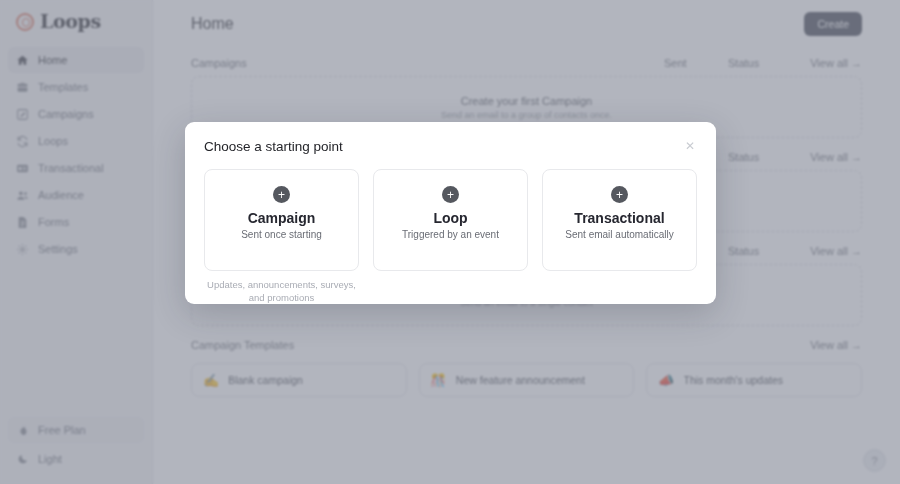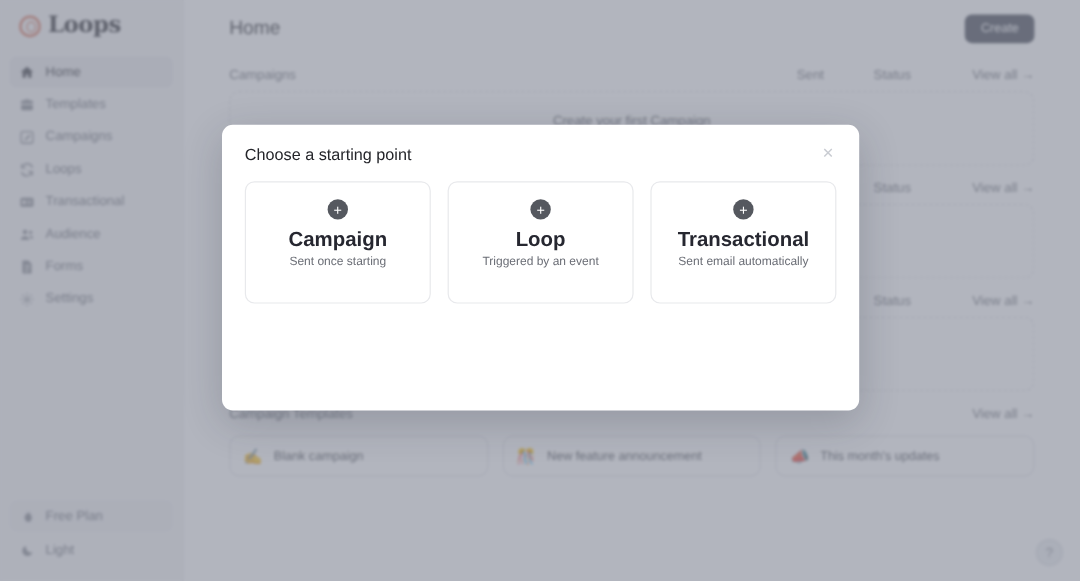--- a/index.html
+++ b/index.html
@@ -144,22 +144,22 @@
 
   
   .overlay {
     position: absolute; inset: 0;
     background: rgba(130,136,150,0.62);
     backdrop-filter: blur(1.2px);
     z-index: 10;
   }
   .modal {
     position: absolute;
-    left: 185px; top: 104px;
-    width: 531px; height: 238px;
+    left: 185px; top: 122px;
+    width: 531px; height: 182px;
     background: #ffffff;
     border-radius: 9px;
     box-shadow: 0 10px 34px rgba(30,34,48,0.20);
     z-index: 11;
     padding: 17px 19px 0 19px;
   }
   .modal-head { display: flex; align-items: flex-start; justify-content: space-between; }
   .modal-title { font-size: 13.5px; color: #24252a; font-weight: 400; }
   .modal-close {
     width: 14px; height: 14px; cursor: pointer;
@@ -179,21 +179,21 @@
     cursor: pointer;
     padding-bottom: 14px;
   }
   .choice-plus {
     width: 17px; height: 17px; border-radius: 50%;
     background: #55585f; color: #ffffff;
     display: flex; align-items: center; justify-content: center;
     font-size: 12px; line-height: 1; margin-bottom: 7px;
     font-family: "Liberation Sans", sans-serif;
   }
-  .choice-name { font-size: 17px; color: #262730; font-weight: 700; margin-bottom: 3px; }
+  .choice-name { font-size: 14px; color: #262730; font-weight: 700; margin-bottom: 3px; }
   .choice-sub { font-size: 10px; color: #6a6d75; }
   .choice-foot {
     margin-top: 8px; text-align: center;
     font-size: 9.5px; color: #a9acb4; line-height: 1.32;
   }
 </style>
 </head>
 <body>
 
 <div id="app">
@@ -389,20 +389,21 @@
     </div>
 
     <div class="choice-row">
 
       <div class="choice-col">
         <div class="choice-card">
           <div class="choice-plus">+</div>
           <div class="choice-name">Campaign</div>
           <div class="choice-sub">Sent once starting</div>
         </div>
+        <div class="choice-foot">Updates, announcements, surveys, and promotions</div>
       </div>
 
       <div class="choice-col">
         <div class="choice-card">
           <div class="choice-plus">+</div>
           <div class="choice-name">Loop</div>
           <div class="choice-sub">Triggered by an event</div>
         </div>
       </div>
 

